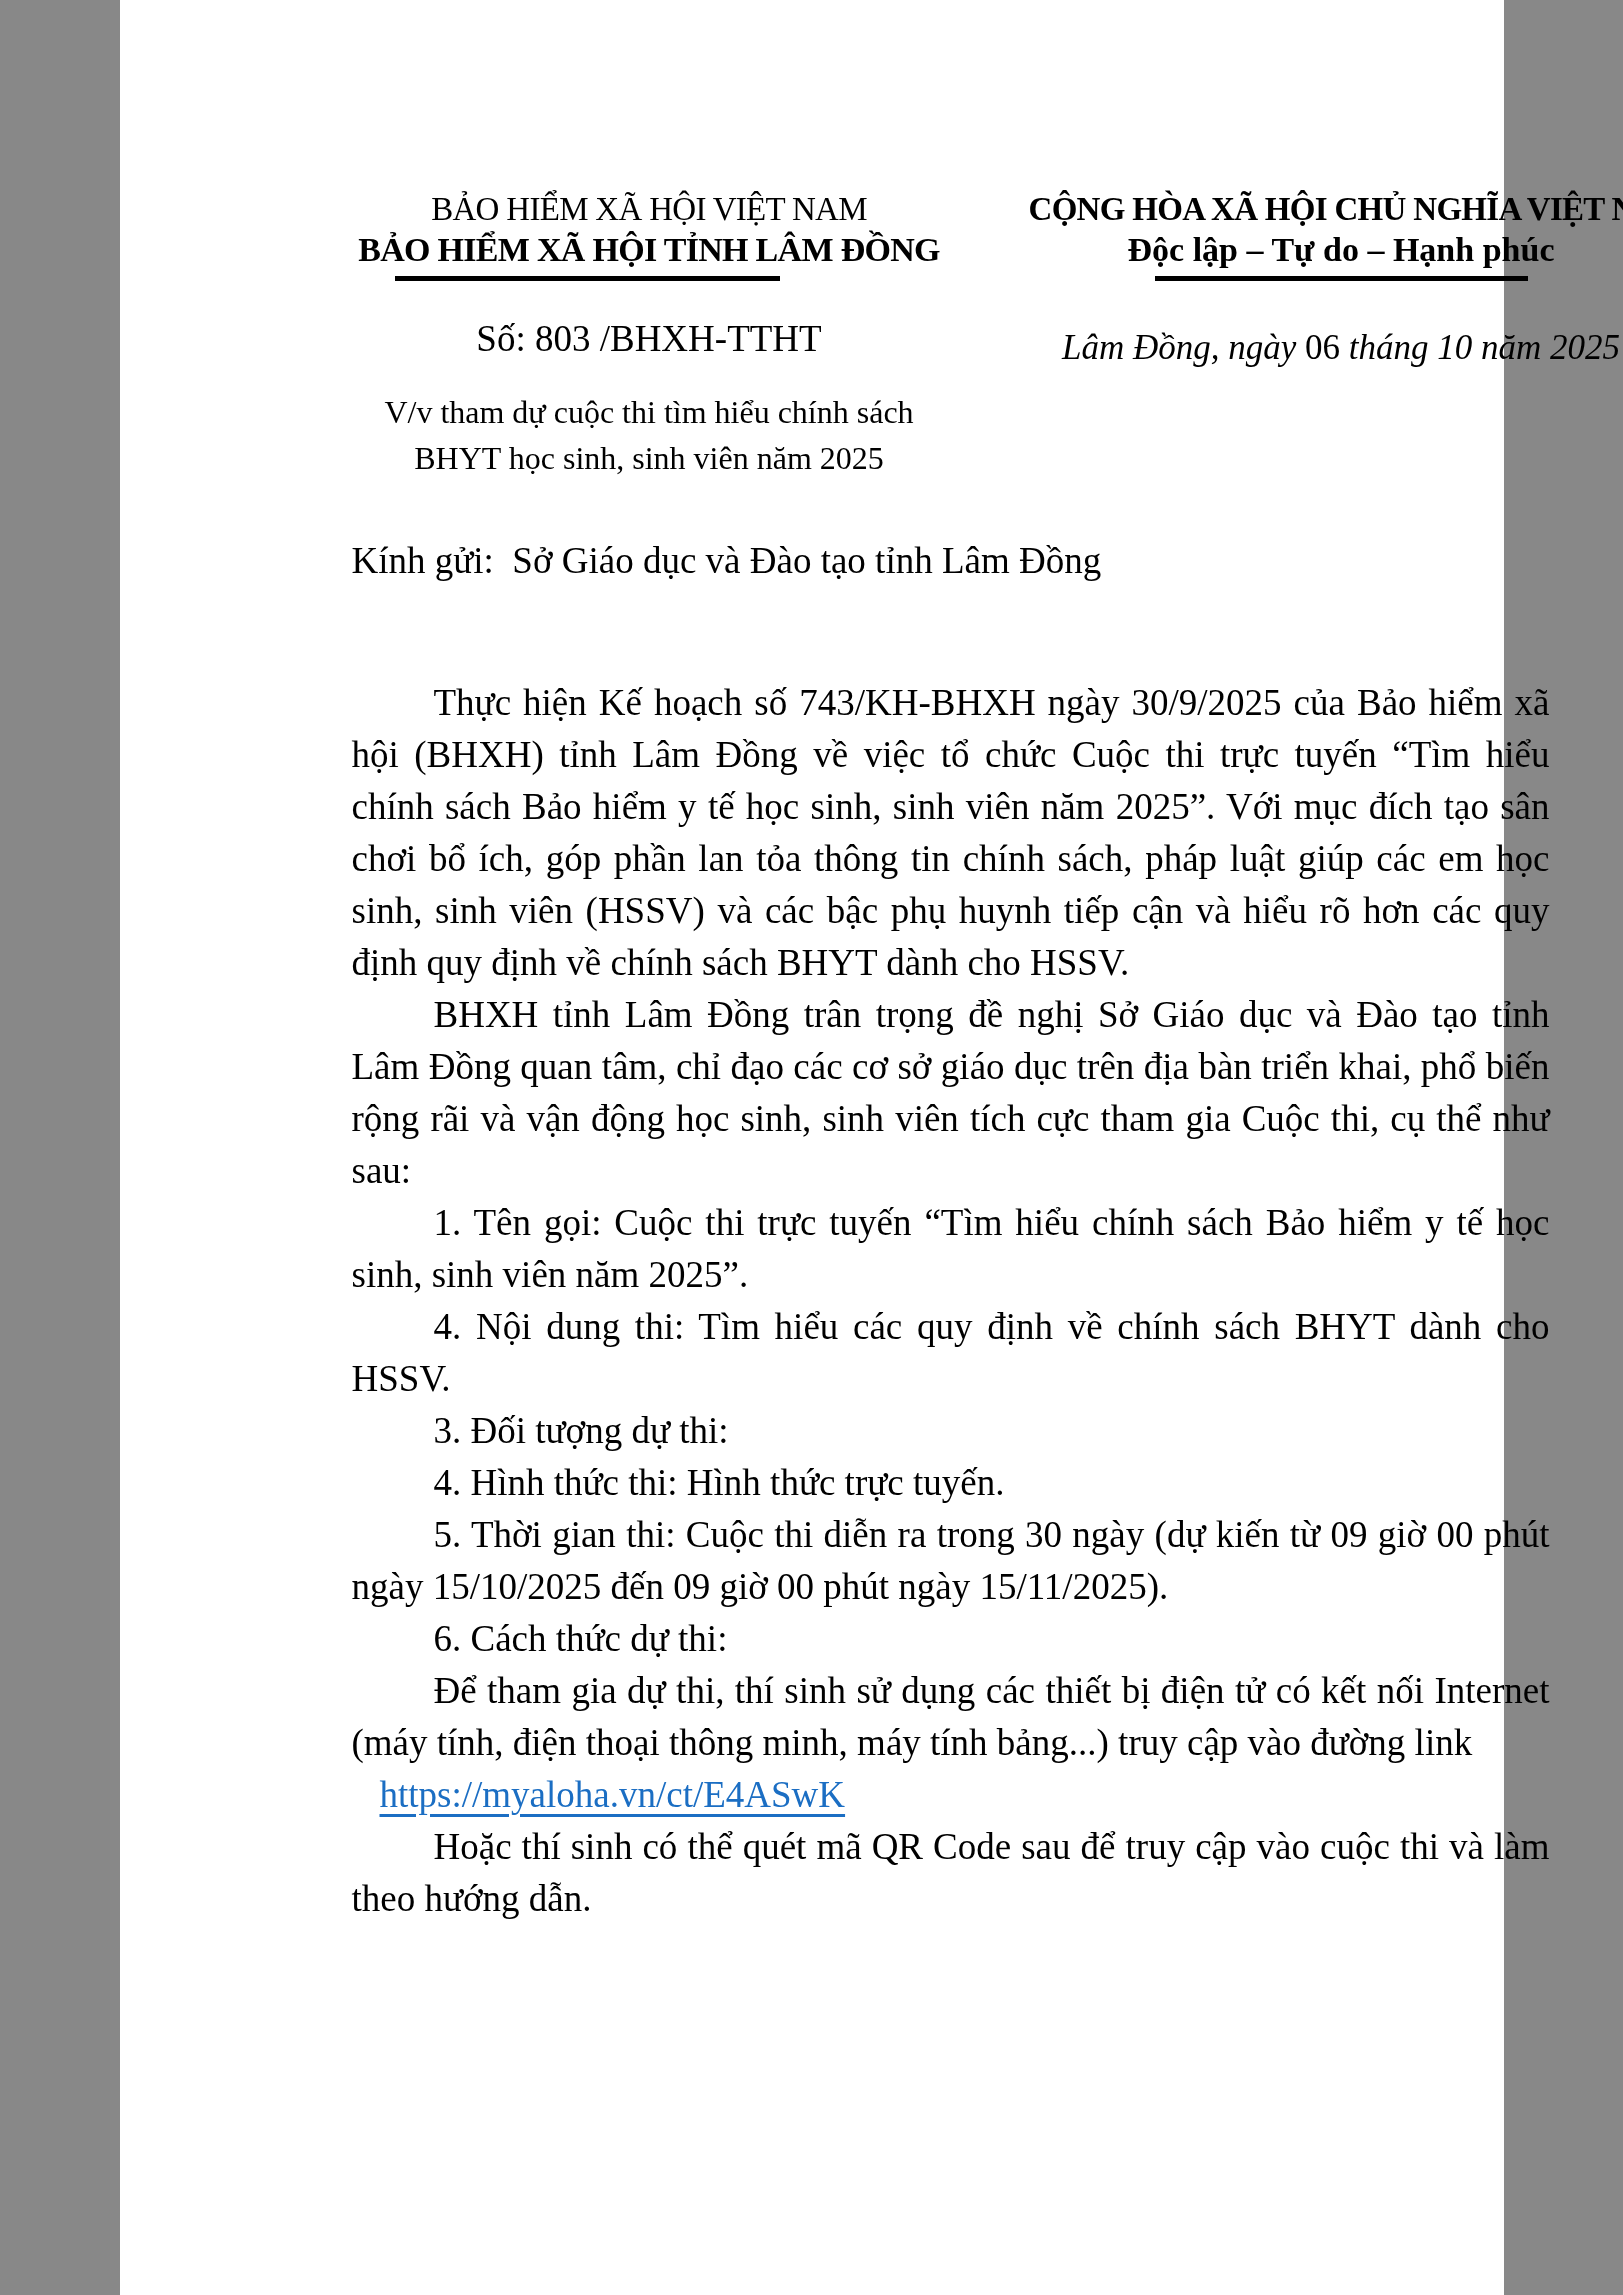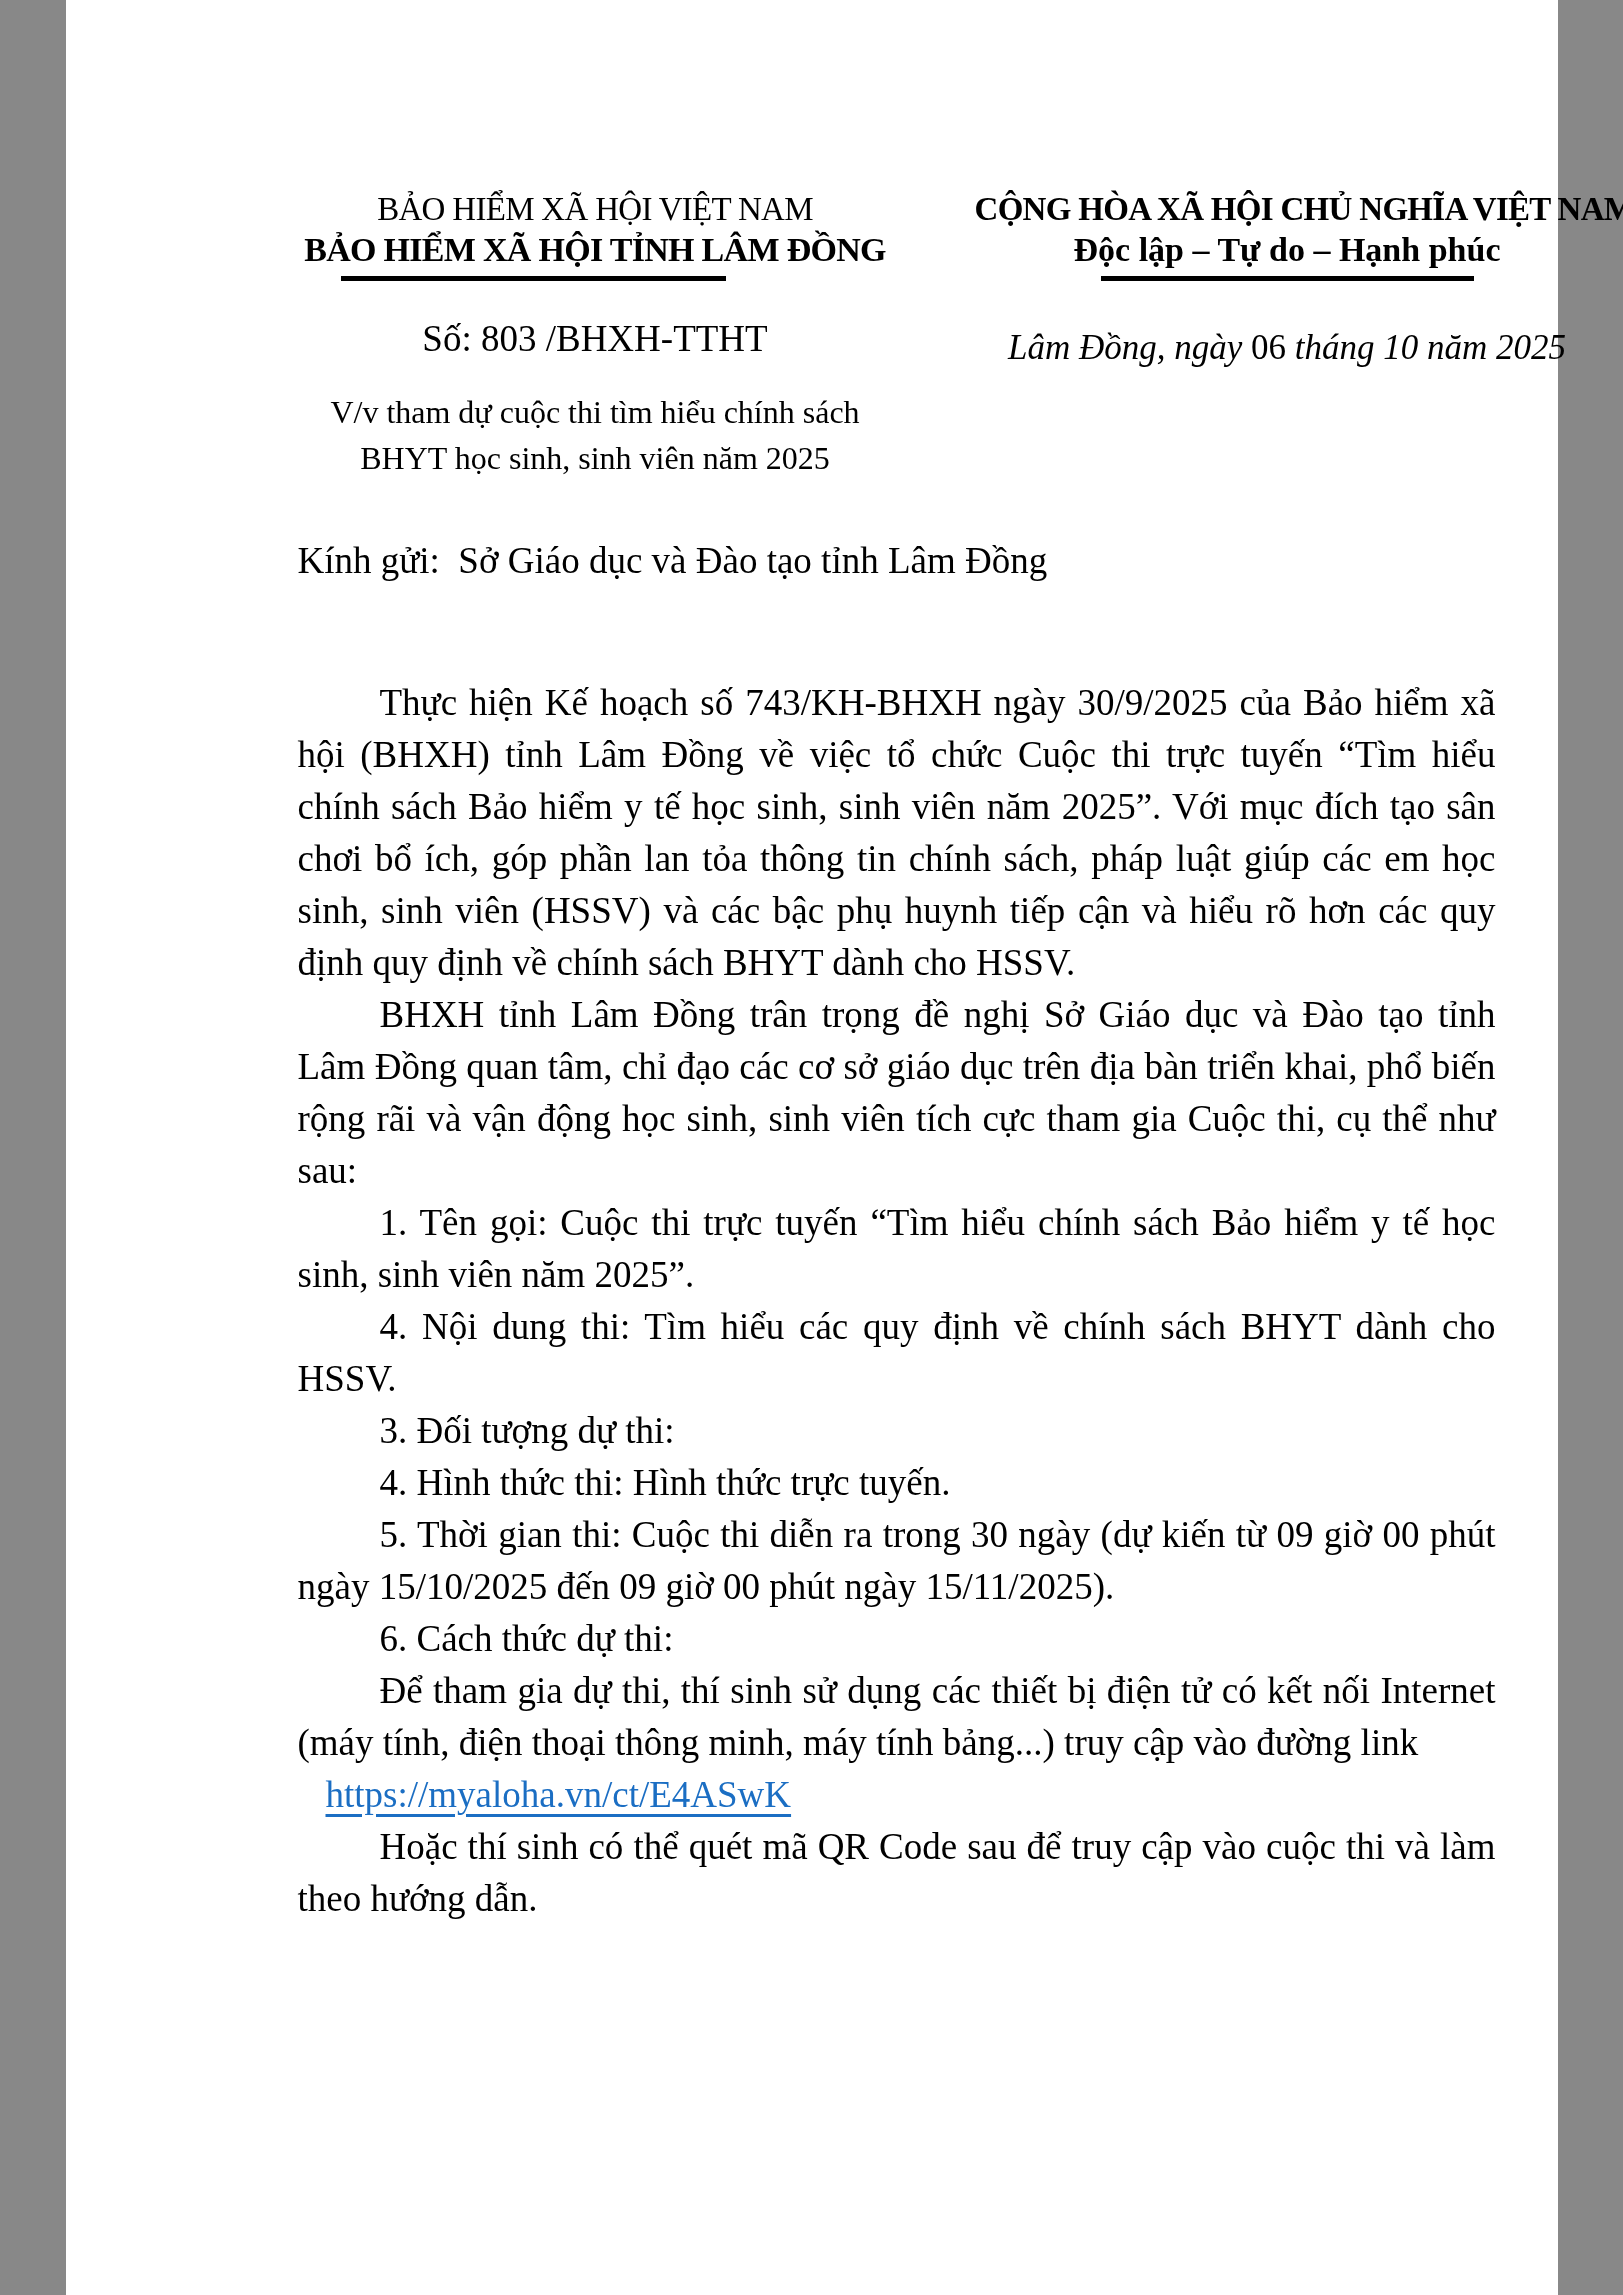--- a/index.html
+++ b/index.html
@@ -1,18 +1,18 @@
 <!DOCTYPE html>
 <html style="font-size:10.5px"><head>
 <meta charset="utf-8">
 <style>
   html,body{margin:0;padding:0;background:#888;}
   .page{
     position:relative;
-    width:1492px;height:2295px;
+    width:1384px;height:2295px;
     margin:0 auto;
     background:#ffffff;
     font-family:"Liberation Serif", serif;
     color:#000;
   }
   
   .header-left{position:absolute;left:232px;top:190px;width:595px;text-align:center;}
   .org-parent{font-size:33px;line-height:38px;letter-spacing:-0.7px;white-space:nowrap;}
   .org-name{font-size:34px;line-height:43px;font-weight:bold;letter-spacing:-0.7px;white-space:nowrap;}
   .rule-left{height:5.2px;width:385px;background:#000;margin:5.2px 0 0 43px;}

